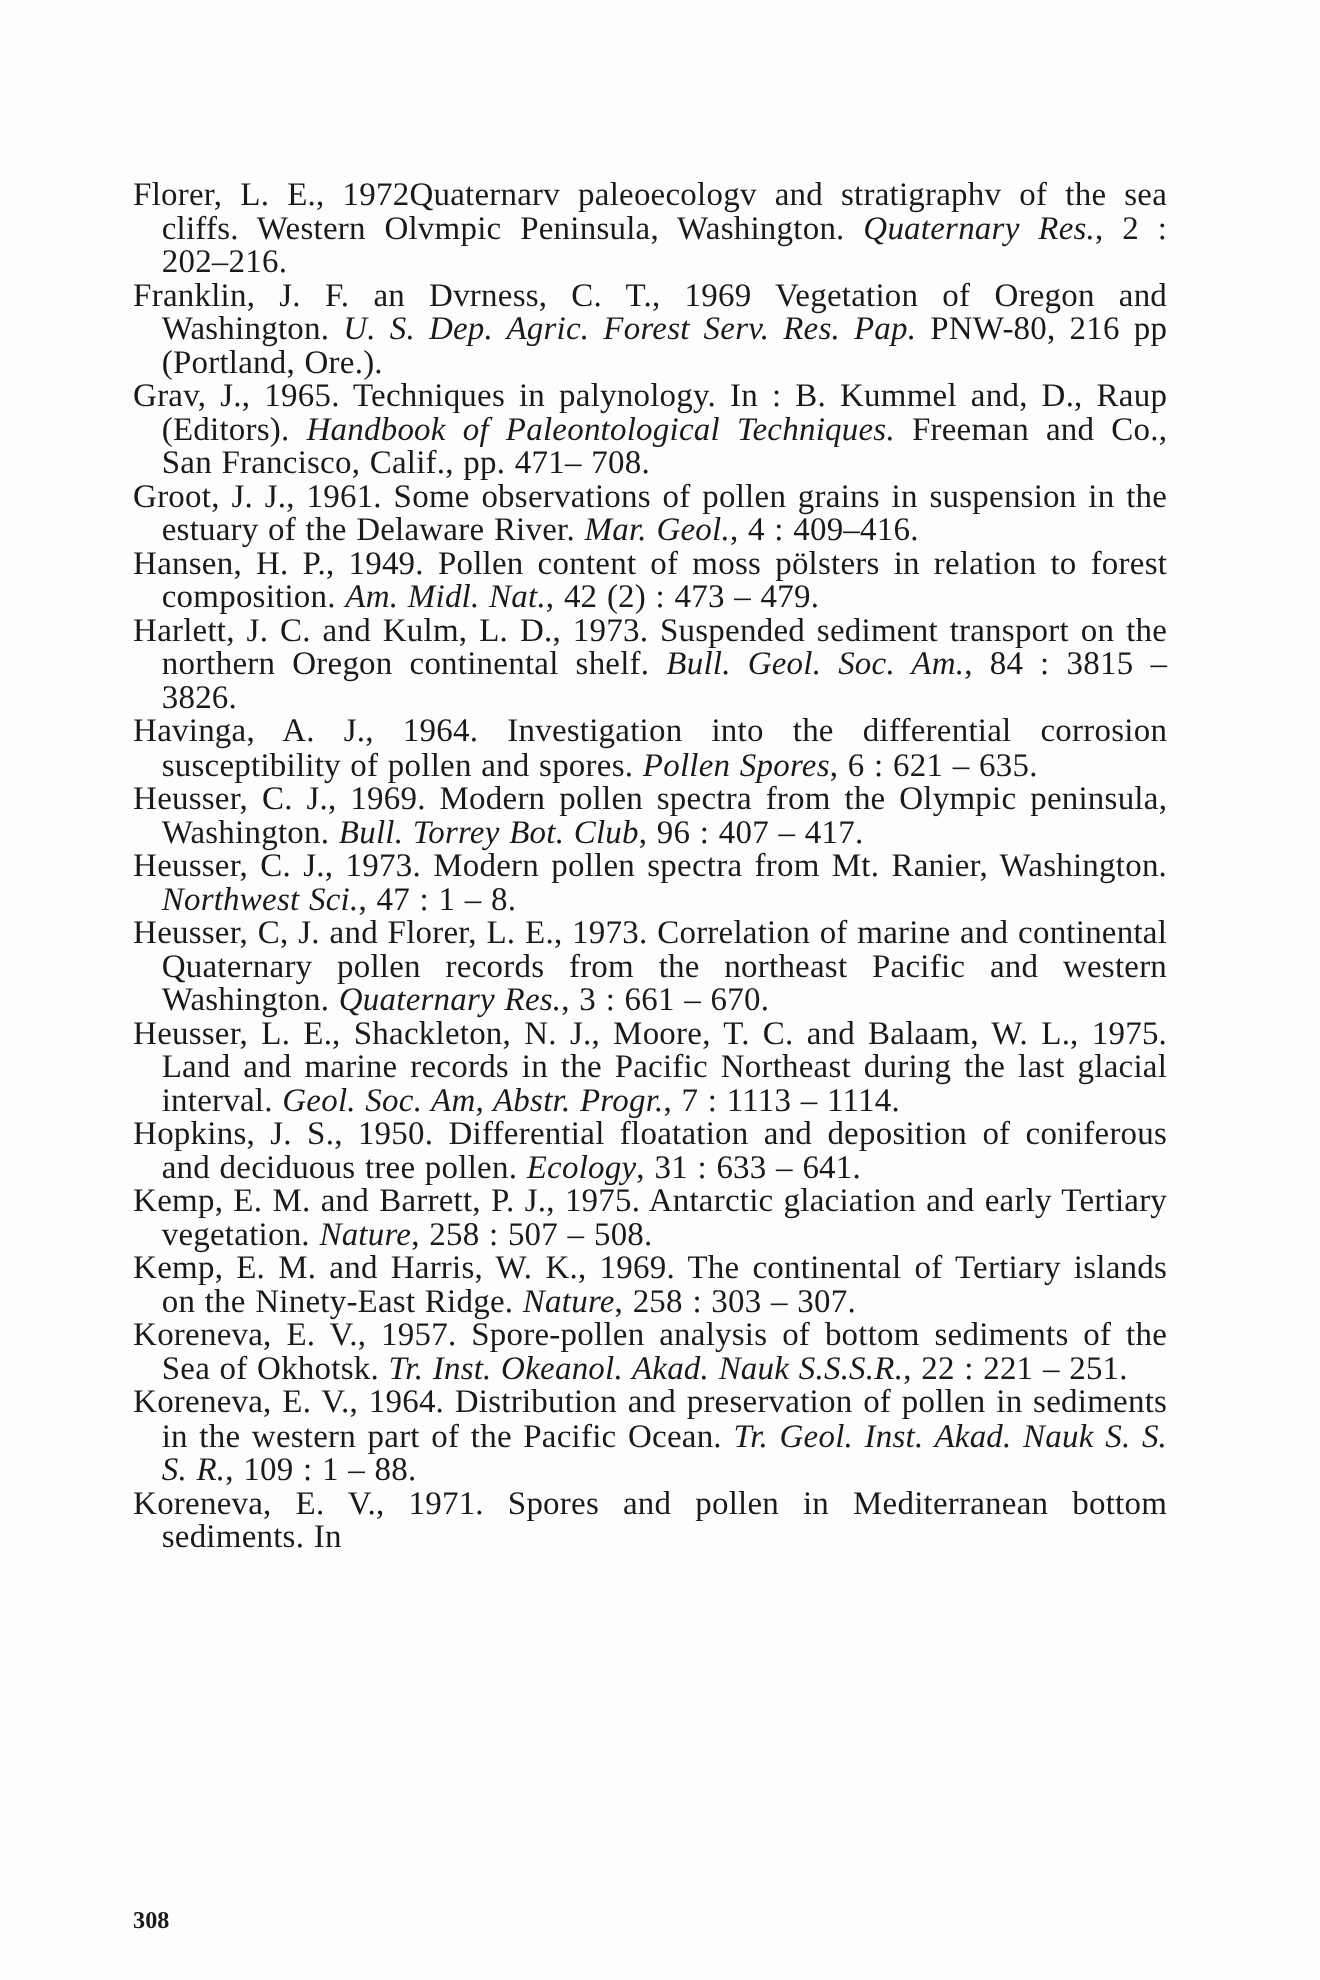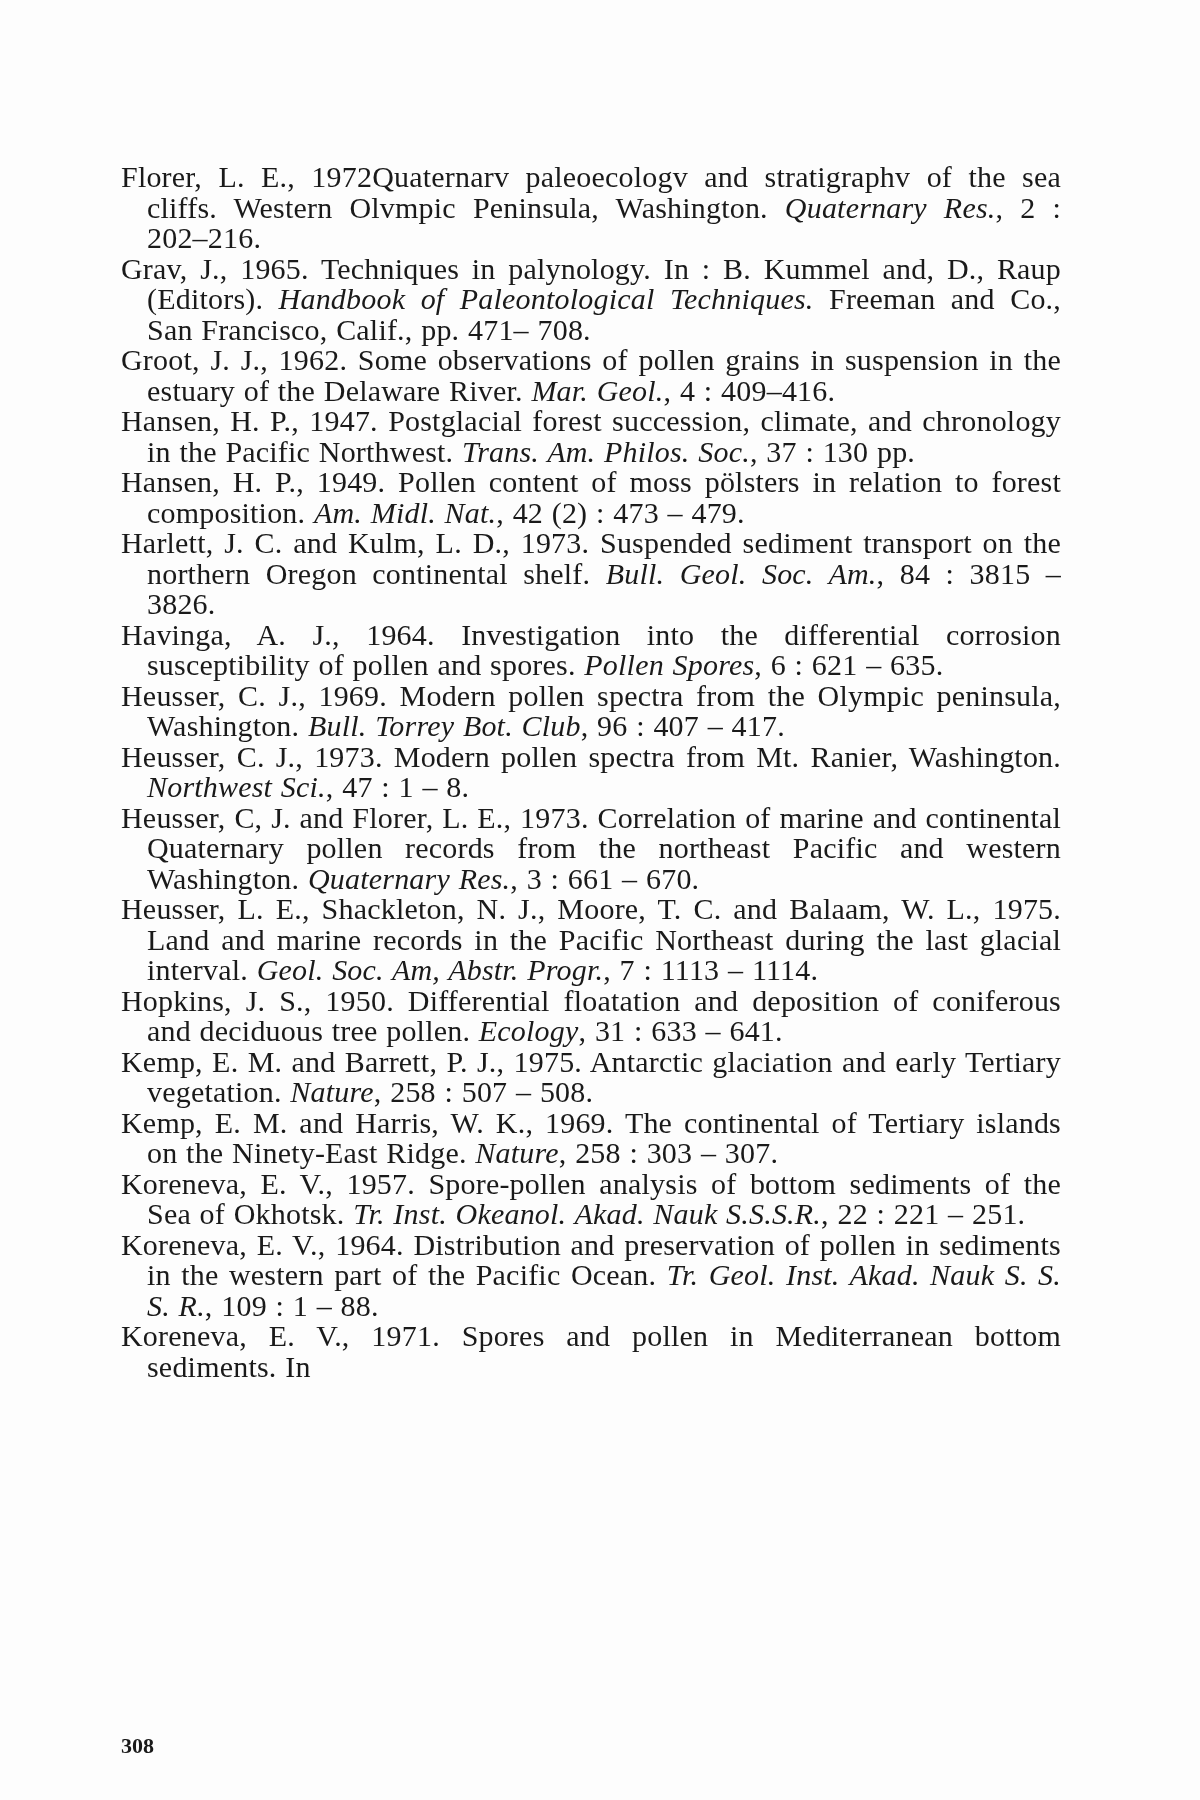--- a/index.html
+++ b/index.html
@@ -40,23 +40,23 @@
       font-size: 22px;
       font-weight: bold;
       font-family: "Liberation Serif", "DejaVu Serif", serif;
     }
   </style>
 </head>
 <body>
 
 <div class="page">
   <p class="ref"><span>Florer, L. E., 1972</span><span>Quaternarv paleoecologv and stratigraphv of the sea cliffs. Western Olvmpic Peninsula, Washington. </span><span class="it">Quaternary Res.</span><span>, 2 : 202–216.</span></p>
+  <p class="ref"><span>Franklin, J. F. an Dvrness, C. T., 1969 </span><span>Vegetation of Oregon and Washington. </span><span class="it">U. S. Dep. Agric. Forest Serv. Res. Pap.</span><span> PNW-80, 216 pp (Portland, Ore.).</span></p>
   <p class="ref"><span>Grav, J., 1965. </span><span>Techniques in palynology. In : B. Kummel and, D., Raup (Editors). </span><span class="it">Handbook of Paleontological Techniques.</span><span> Freeman and Co., San Francisco, Calif., pp. 471– 708.</span></p>
-  <p class="ref"><span>Groot, J. J., 1962. </span><span>Some observations of pollen grains in suspension in the estuary of the Delaware River. </span><span class="it">Mar. Geol.</span><span>, 4 : 409–416.</span></p>
-  <p class="ref"><span>Hansen, H. P., 1947. </span><span>Postglacial forest succession, climate, and chronology in the Pacific Northwest. </span><span class="it">Trans. Am. Philos. Soc.</span><span>, 37 : 130 pp.</span></p>
+  <p class="ref"><span>Groot, J. J., 1961. </span><span>Some observations of pollen grains in suspension in the estuary of the Delaware River. </span><span class="it">Mar. Geol.</span><span>, 4 : 409–416.</span></p>
   <p class="ref"><span>Hansen, H. P., 1949. </span><span>Pollen content of moss pölsters in relation to forest composition. </span><span class="it">Am. Midl. Nat.</span><span>, 42 (2) : 473 – 479.</span></p>
   <p class="ref"><span>Harlett, J. C. and Kulm, L. D., 1973. </span><span>Suspended sediment transport on the northern Oregon continental shelf. </span><span class="it">Bull. Geol. Soc. Am.</span><span>, 84 : 3815 – 3826.</span></p>
   <p class="ref"><span>Havinga, A. J., 1964. </span><span>Investigation into the differential corrosion susceptibility of pollen and spores. </span><span class="it">Pollen Spores</span><span>, 6 : 621 – 635.</span></p>
   <p class="ref"><span>Heusser, C. J., 1969. </span><span>Modern pollen spectra from the Olympic peninsula, Washington. </span><span class="it">Bull. Torrey Bot. Club</span><span>, 96 : 407 – 417.</span></p>
   <p class="ref"><span>Heusser, C. J., 1973. </span><span>Modern pollen spectra from Mt. Ranier, Washington. </span><span class="it">Northwest Sci.</span><span>, 47 : 1 – 8.</span></p>
   <p class="ref"><span>Heusser, C, J. and Florer, L. E., 1973. </span><span>Correlation of marine and continental Quaternary pollen records from the northeast Pacific and western Washington. </span><span class="it">Quaternary Res.</span><span>, 3 : 661 – 670.</span></p>
   <p class="ref"><span>Heusser, L. E., Shackleton, N. J., Moore, T. C. and Balaam, W. L., 1975. </span><span>Land and marine records in the Pacific Northeast during the last glacial interval. </span><span class="it">Geol. Soc. Am, Abstr. Progr.</span><span>, 7 : 1113 – 1114.</span></p>
   <p class="ref"><span>Hopkins, J. S., 1950. </span><span>Differential floatation and deposition of coniferous and deciduous tree pollen. </span><span class="it">Ecology</span><span>, 31 : 633 – 641.</span></p>
   <p class="ref"><span>Kemp, E. M. and Barrett, P. J., 1975. </span><span>Antarctic glaciation and early Tertiary vegetation. </span><span class="it">Nature</span><span>, 258 : 507 – 508.</span></p>
   <p class="ref"><span>Kemp, E. M. and Harris, W. K., 1969. </span><span>The continental of Tertiary islands on the Ninety-East Ridge. </span><span class="it">Nature</span><span>, 258 : 303 – 307.</span></p>

